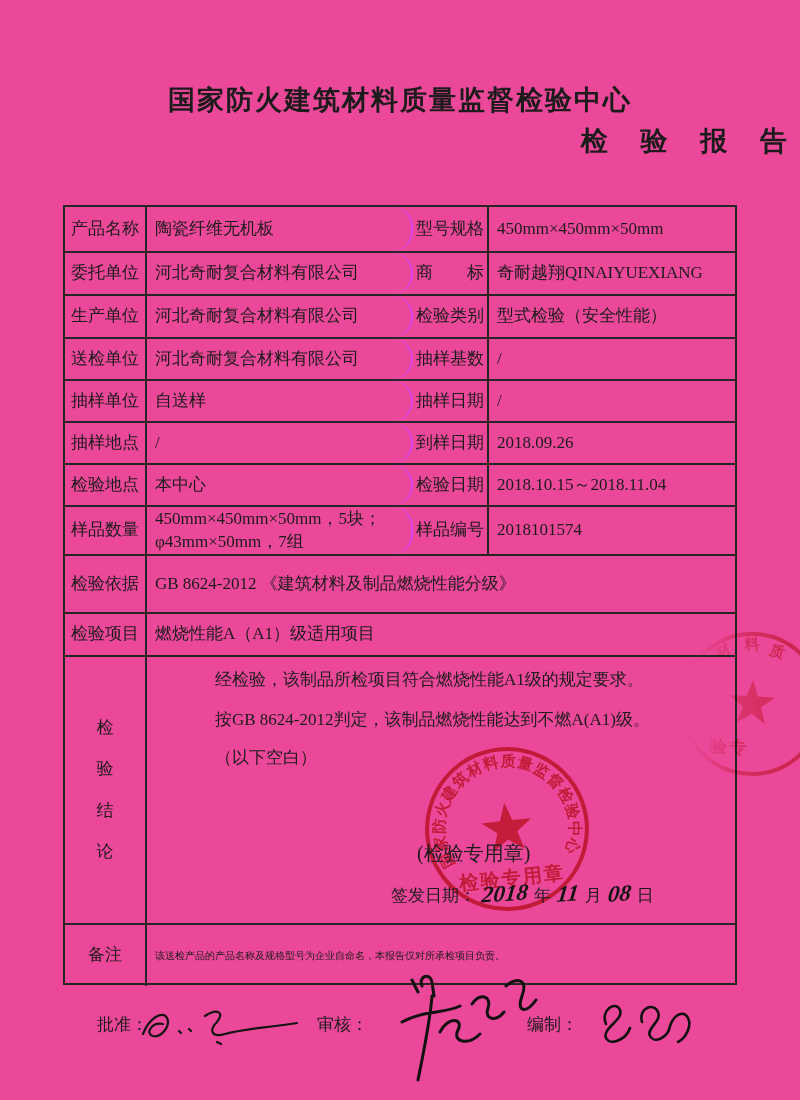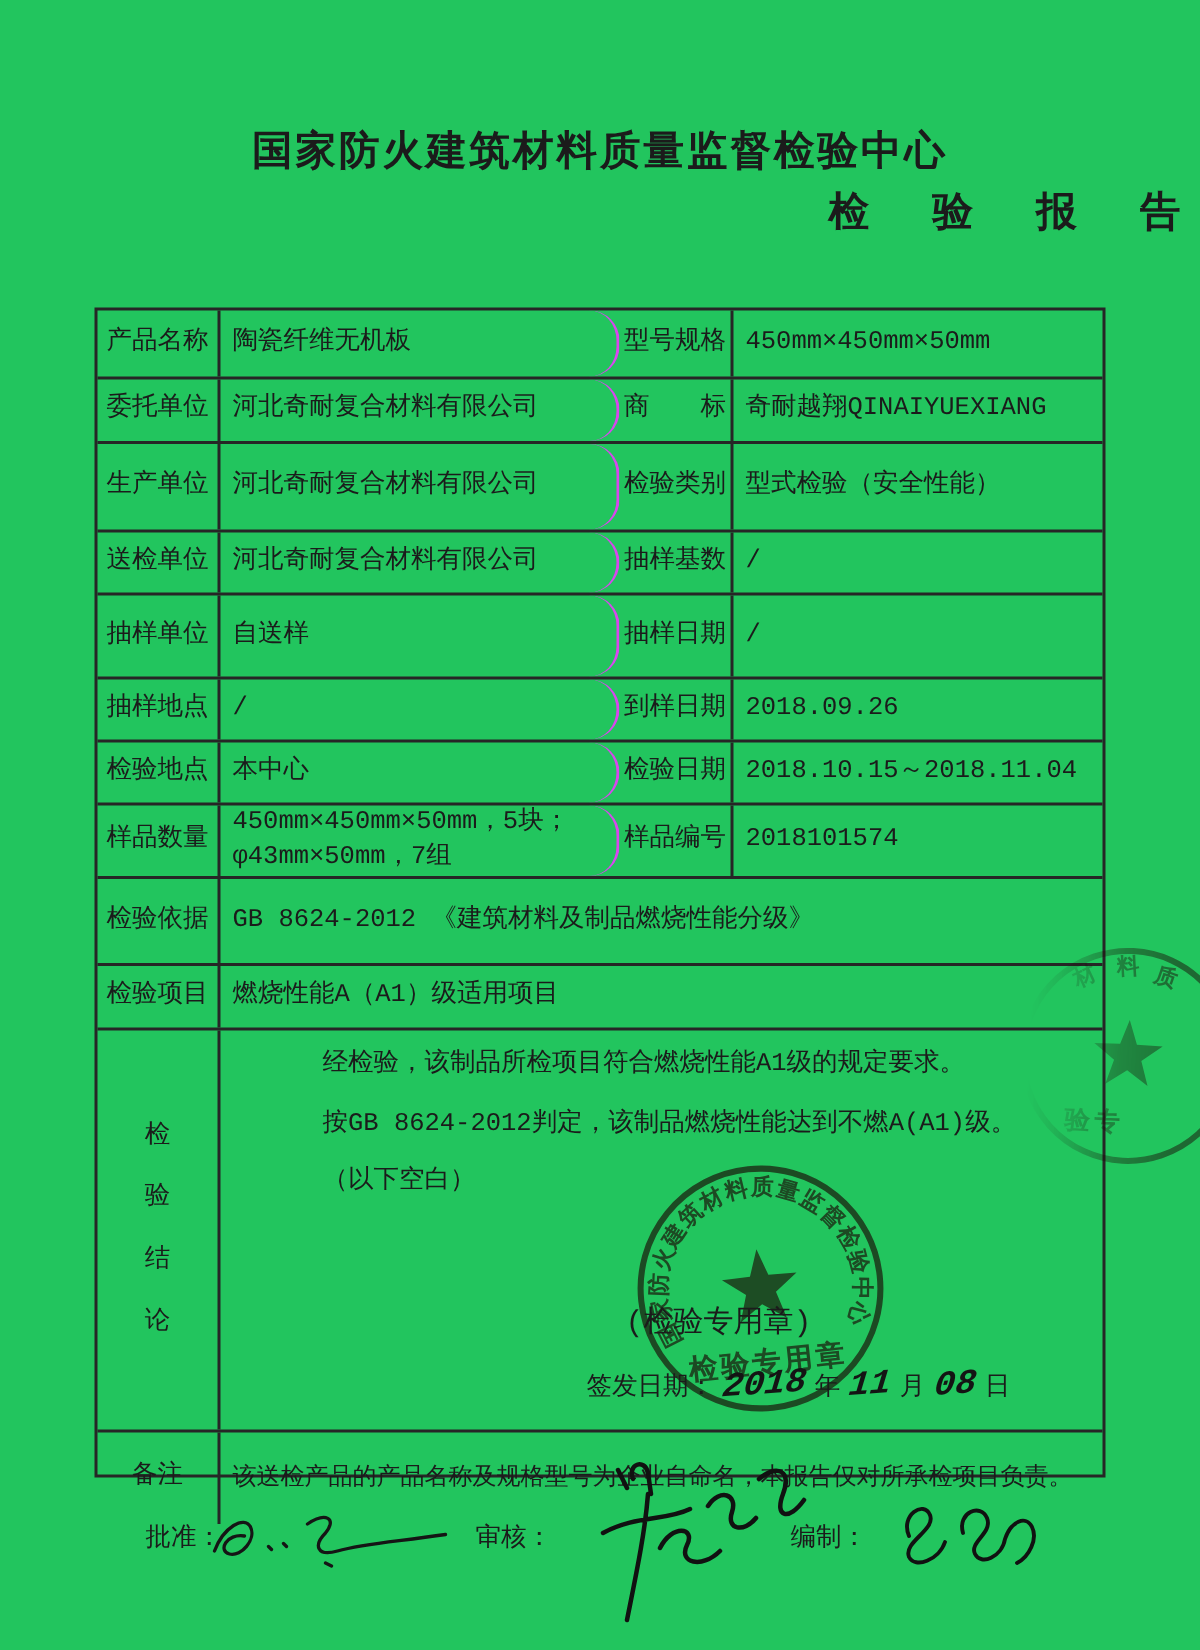--- a/index.html
+++ b/index.html
@@ -1,18 +1,18 @@
 <!DOCTYPE html>
 <html><head>
 <meta charset="utf-8">
 <style>
   html,body{margin:0;padding:0;background:#ffffff;}
   .page{
-    position:relative;width:800px;height:1100px;background:#22c55e;overflow:hidden;
-    font-family:Liberation Mono, monospace;color:#1b1b1b;
+    position:relative;width:800px;height:1100px;background:#ec4899;overflow:hidden;
+    font-family:Liberation Serif, serif;color:#1b1b1b;
   }
   .org-title{position:absolute;top:82px;left:0;right:0;text-align:center;
     font-size:27px;font-weight:bold;letter-spacing:2px;}
   .doc-title{position:absolute;top:123px;left:0;right:0;text-align:right;
     font-size:27px;font-weight:bold;letter-spacing:13px;}
   .meta-row{position:absolute;top:180px;left:63px;width:674px;display:flex;
     justify-content:space-between;font-size:17px;}
   .tbl{position:absolute;left:63px;top:205px;width:674px;height:780px;
     border:2px solid #262626;display:flex;flex-direction:column;box-sizing:border-box;background:transparent;}
   .row{display:flex;border-bottom:2px solid #262626;box-sizing:border-box;flex:none;}
@@ -67,35 +67,35 @@
       <div class="cell valD">450mm×450mm×50mm</div>
     </div>
 
     <div class="row" style="height:43px">
       <div class="cell lab labA">委托单位</div>
       <div class="cell valB">河北奇耐复合材料有限公司</div>
       <div class="cell lab labC">商　　标</div>
       <div class="cell valD">奇耐越翔QINAIYUEXIANG</div>
     </div>
 
-    <div class="row" style="height:59px">
+    <div class="row" style="height:43px">
       <div class="cell lab labA">生产单位</div>
       <div class="cell valB">河北奇耐复合材料有限公司</div>
       <div class="cell lab labC">检验类别</div>
       <div class="cell valD">型式检验（安全性能）</div>
     </div>
 
     <div class="row" style="height:42px">
       <div class="cell lab labA">送检单位</div>
       <div class="cell valB">河北奇耐复合材料有限公司</div>
       <div class="cell lab labC">抽样基数</div>
       <div class="cell valD">/</div>
     </div>
 
-    <div class="row" style="height:56px">
+    <div class="row" style="height:42px">
       <div class="cell lab labA">抽样单位</div>
       <div class="cell valB">自送样</div>
       <div class="cell lab labC">抽样日期</div>
       <div class="cell valD">/</div>
     </div>
 
     <div class="row" style="height:42px">
       <div class="cell lab labA">抽样地点</div>
       <div class="cell valB">/</div>
       <div class="cell lab labC">到样日期</div>
@@ -159,21 +159,21 @@
           <span class="hw">11</span>
           <span>月</span>
           <span class="hw">08</span>
           <span>日</span>
         </div>
       </div>
     </div>
 
     <div class="row last" style="height:61px;font-size:15px;">
       <div class="cell lab labA">备注</div>
-      <div class="cell valSpan" style="font-size:16px">该送检产品的产品名称及规格型号为企业自命名，本报告仅对所承检项目负责。</div>
+      <div class="cell valSpan" style="font-size:10px">该送检产品的产品名称及规格型号为企业自命名，本报告仅对所承检项目负责。</div>
     </div>
 
   </div>
 
   <svg class="stamp-edge" viewBox="0 0 135 170" aria-hidden="true">
     <circle cx="66" cy="86" r="70" fill="none" stroke="#d66968" stroke-width="4"></circle>
     <text x="30" y="42" font-size="15" font-weight="bold" fill="#d66968" transform="rotate(-28 30 42)">材</text>
     <text x="56" y="32" font-size="15" font-weight="bold" fill="#d66968" transform="rotate(-6 56 32)">料</text>
     <text x="80" y="35" font-size="15" font-weight="bold" fill="#d66968" transform="rotate(16 80 35)">质</text>
     <polygon fill="#dd7a78" points="66,62 71.6,78.2 88.8,78.6 75.1,89 80.1,105.4 66,95.6 51.9,105.4 56.9,89 43.2,78.6 60.4,78.2"></polygon>

